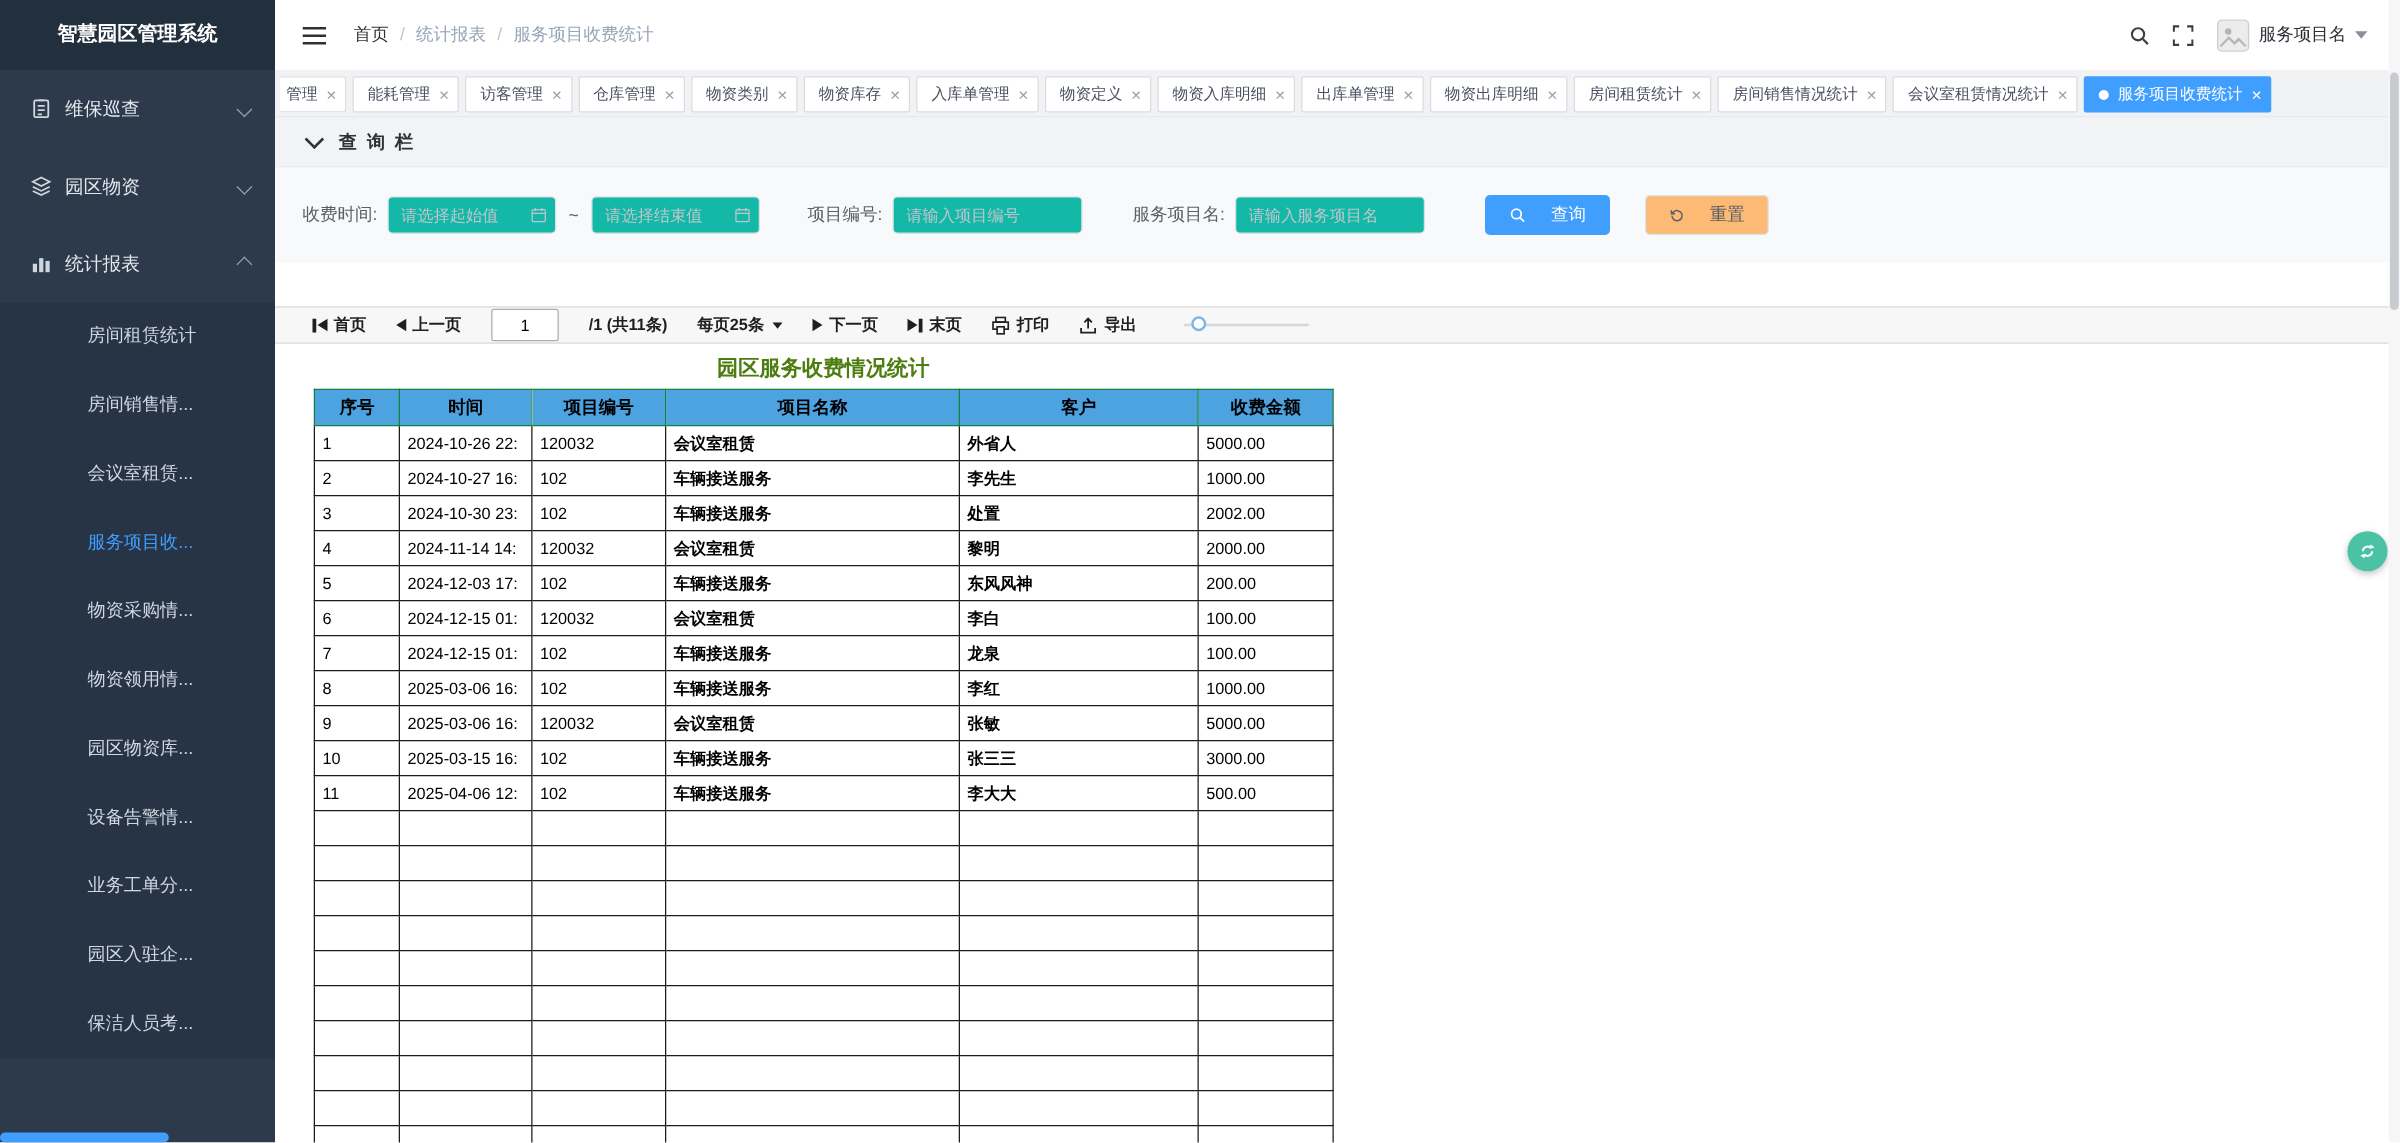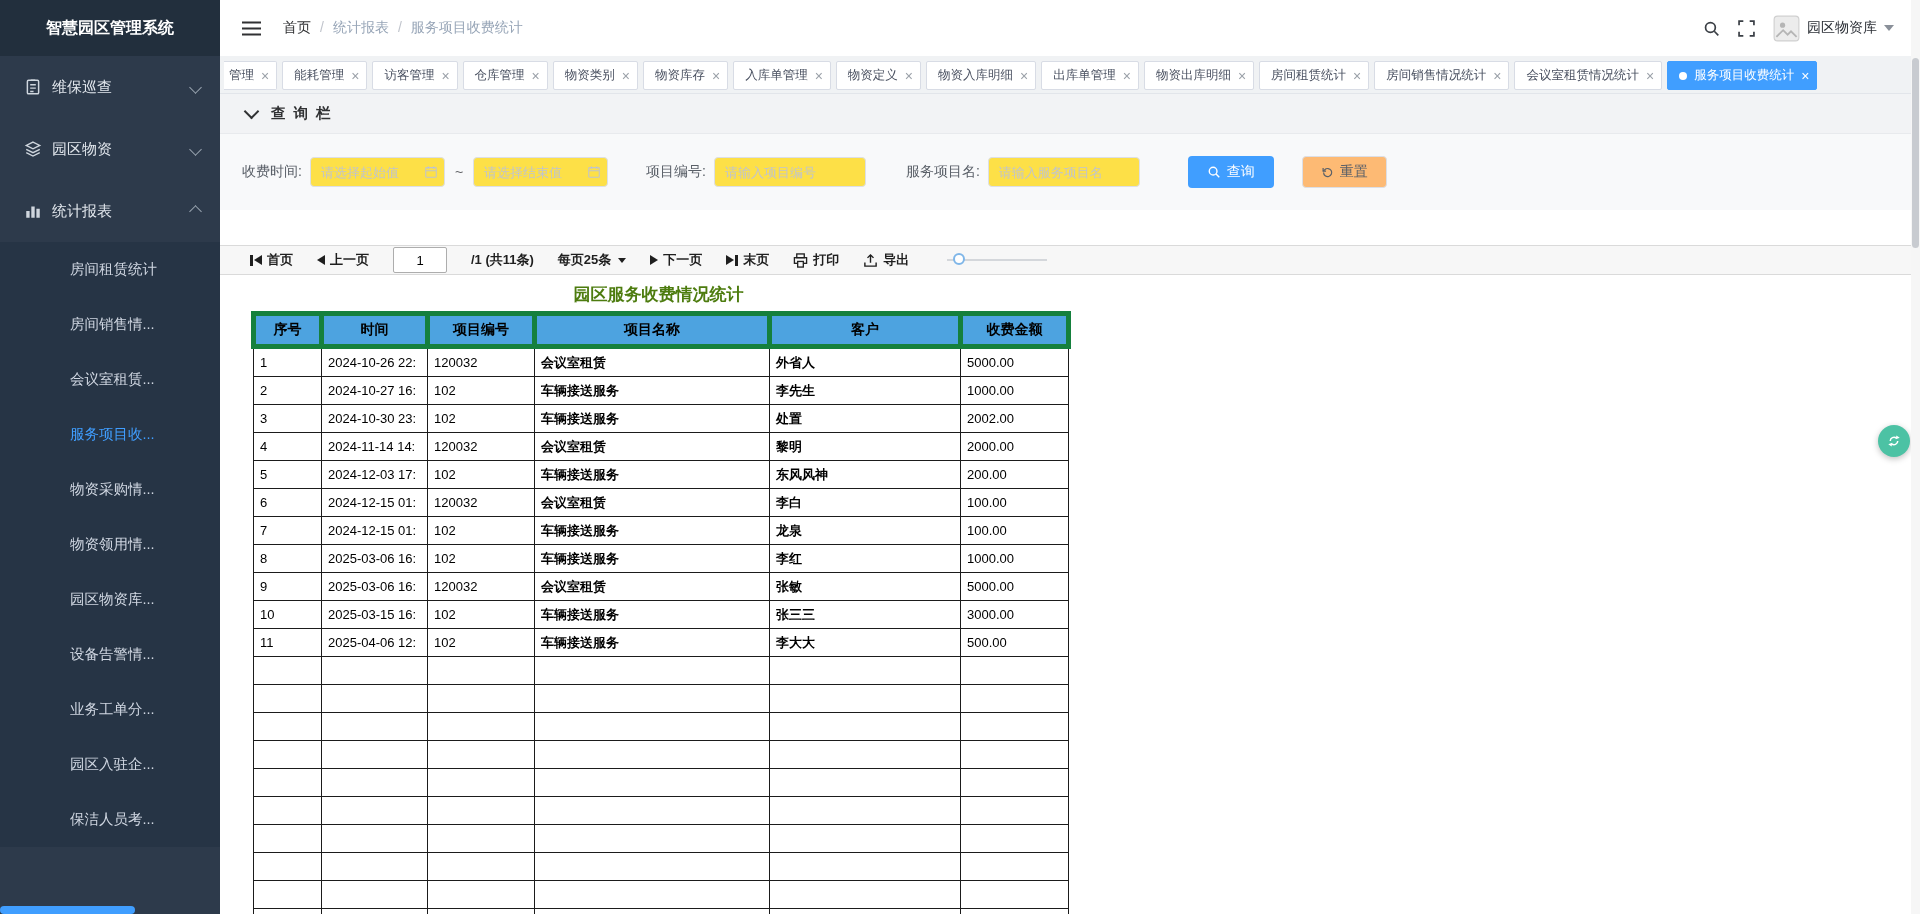--- a/index.html
+++ b/index.html
@@ -40,50 +40,50 @@
   .tab-dot{width:8px;height:8px;border-radius:50%;background:#fff;margin-right:7px;}
   .tab-close{margin-left:7px;font-size:14px;line-height:1;color:#9aa0a8;}
   .tab.active .tab-close{color:#fff;}
   
   .query-head{position:absolute;left:220px;top:94px;right:9px;height:40px;background:#f2f3f5;border-bottom:1px solid #e8eaed;display:flex;align-items:center;padding-left:26px;box-sizing:border-box;cursor:pointer;}
   .qh-chev{width:9px;height:9px;border-right:2px solid #303133;border-bottom:2px solid #303133;transform:rotate(45deg);margin-right:14px;margin-top:-4px;}
   .qh-title{font-size:14.5px;font-weight:bold;color:#303133;letter-spacing:2px;}
   .query-row{position:absolute;left:220px;top:134px;right:9px;height:76px;background:#f8f9fa;display:flex;align-items:center;padding-left:22px;box-sizing:border-box;}
   .q-label{font-size:14px;color:#5a6068;margin-right:8px;white-space:nowrap;}
   .input-wrap{position:relative;display:inline-flex;}
-  .q-input{height:30px;box-sizing:border-box;border:1px solid #dcdfe6;border-radius:4px;background:#fde047;font-size:13px;color:#333;padding:0 10px;outline:none;font-family:inherit;}
+  .q-input{height:30px;box-sizing:border-box;border:1px solid #dcdfe6;border-radius:4px;background:#14b8a6;font-size:13px;color:#333;padding:0 10px;outline:none;font-family:inherit;}
   .q-input::placeholder{color:#c0c4cc;}
   .date-input{width:135px;padding-right:28px;}
   .text-input{width:152px;}
   .cal-ico{position:absolute;right:7px;top:8px;color:#c0c4cc;display:inline-flex;}
   .tilde{margin:0 10px;color:#606266;font-size:14px;}
   .q-gap-a{width:38px;}
   .q-gap-b{width:40px;}
   .q-gap-c{width:48px;}
-  .btn{height:32px;display:inline-flex;align-items:center;gap:6px;border-radius:4px;font-size:14px;padding:0 18px;cursor:pointer;border:1px solid transparent;}
+  .btn{height:32px;display:inline-flex;align-items:center;gap:20px;border-radius:4px;font-size:14px;padding:0 18px;cursor:pointer;border:1px solid transparent;}
   .btn-primary{background:var(--accent,#409eff);color:#fff;}
   .btn-plain{background:#fdba74;border-color:#dcdfe6;color:#5a6068;margin-left:28px;}
   
   .toolbar{position:absolute;left:220px;top:245px;right:9px;height:30px;background:#f7f7f7;border-top:1px solid #dadada;border-bottom:1px solid #dadada;display:flex;align-items:center;padding-left:30px;box-sizing:border-box;font-size:13px;color:#1f1f1f;gap:24px;}
   .pg-btn{display:inline-flex;align-items:center;gap:5px;cursor:pointer;font-weight:bold;white-space:nowrap;}
   .tri-l{width:0;height:0;border:5px solid transparent;border-right:8px solid #1f1f1f;border-left:none;}
   .tri-r{width:0;height:0;border:5px solid transparent;border-left:8px solid #1f1f1f;border-right:none;}
   .bar-v{width:3px;height:11px;background:#1f1f1f;}
   .pg-first,.pg-last{display:inline-flex;align-items:center;gap:1px;}
   .page-input{width:48px;height:22px;border:1px solid #adadad;border-radius:2px;text-align:center;font-size:13px;background:#fff;outline:none;font-family:inherit;}
   .page-info{font-weight:bold;white-space:nowrap;}
   .caret-sm{width:0;height:0;border-left:4px solid transparent;border-right:4px solid transparent;border-top:5px solid #1f1f1f;margin-left:2px;}
   .tool-ico{display:inline-flex;color:#1f1f1f;}
   .slider{position:relative;width:100px;height:2px;background:#d4d7db;margin-left:14px;cursor:pointer;}
   .slider-thumb{position:absolute;left:6px;top:-6px;width:12px;height:12px;border-radius:50%;background:#fff;border:2px solid #7fb6e8;box-sizing:border-box;cursor:pointer;}
   
   .table-wrap{position:absolute;left:251px;top:283px;width:815px;}
   .table-title{text-align:center;font-size:17px;font-weight:bold;color:#4d7c0f;margin-bottom:5px;}
   table.data{border-collapse:collapse;table-layout:fixed;width:815px;}
-  table.data th{background:var(--th-bg,#4da3e0);color:#000;font-size:14px;font-weight:bold;border:5px solid #15803d;height:28px;text-align:center;padding:0 4px;overflow:hidden;white-space:nowrap;}
+  table.data th{background:var(--th-bg,#4da3e0);color:#000;font-size:14px;font-weight:bold;border:1px solid #15803d;height:28px;text-align:center;padding:0 4px;overflow:hidden;white-space:nowrap;}
   table.data td{border:1px solid #1b1b1b;height:27px;font-size:13px;color:#000;padding:0 6px;text-align:left;overflow:hidden;white-space:nowrap;background:#fff;}
   table.data td.b{font-weight:bold;}
   
   .float-btn{position:absolute;right:10px;top:425px;width:32px;height:32px;border-radius:50%;background:var(--float,#4cc2a4);display:flex;align-items:center;justify-content:center;box-shadow:0 2px 6px rgba(0,0,0,.25);cursor:pointer;z-index:8;}
   .v-scrollbar{position:absolute;right:0;top:0;width:9px;height:914px;background:#f6f6f6;z-index:9;}
   .v-thumb{position:absolute;left:1px;top:58px;width:7px;height:190px;background:#c8cbd0;border-radius:4px;cursor:pointer;}
   .h-scroll-thumb{position:absolute;left:0;bottom:0;width:135px;height:8px;background:var(--accent,#409eff);border-radius:4px;z-index:10;cursor:pointer;}
 </style>
 </head>
 <body>
@@ -162,21 +162,21 @@
         </svg>
     </span>
     <div class="user-menu">
       <span style="display:inline-flex;">
         <svg width="27" height="27" viewBox="0 0 24 24">
             <rect x="1" y="1" width="22" height="22" rx="3" fill="#ececec" stroke="#cfcfcf"></rect>
             <circle cx="8.5" cy="9" r="2.3" fill="#b5b5b5"></circle>
             <path d="M3 19.5l6-6 4 4 3-3 5 5" fill="none" stroke="#b5b5b5" stroke-width="1.6"></path>
           </svg>
       </span>
-      <span class="user-name">园区物资库</span>
+      <span class="user-name">服务项目名</span>
       <span class="caret"></span>
     </div>
   </div>
 </header>
 
 <div class="tabbar" id="tabbar"><span class="tab partial">
       <span class="tab-label">管理</span>
       <span class="tab-close">×</span>
     </span><span class="tab">
       <span class="tab-label">能耗管理</span>

